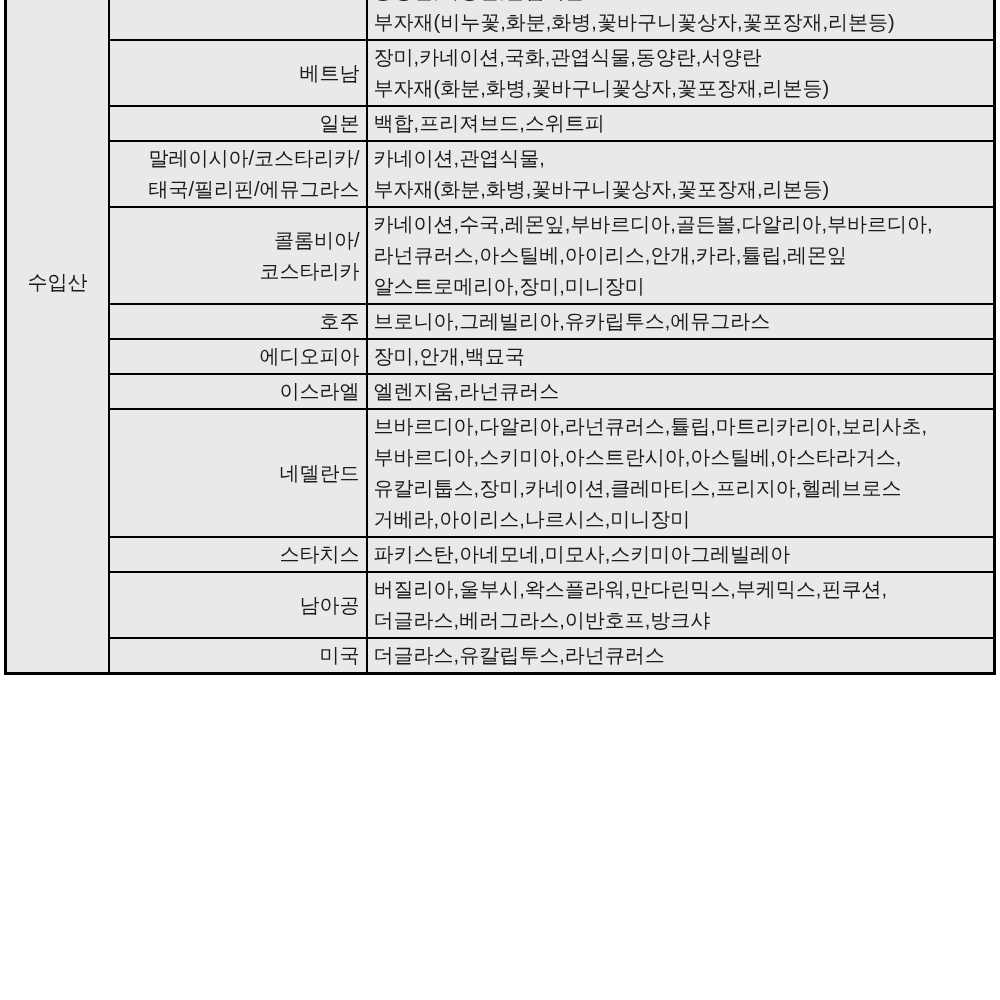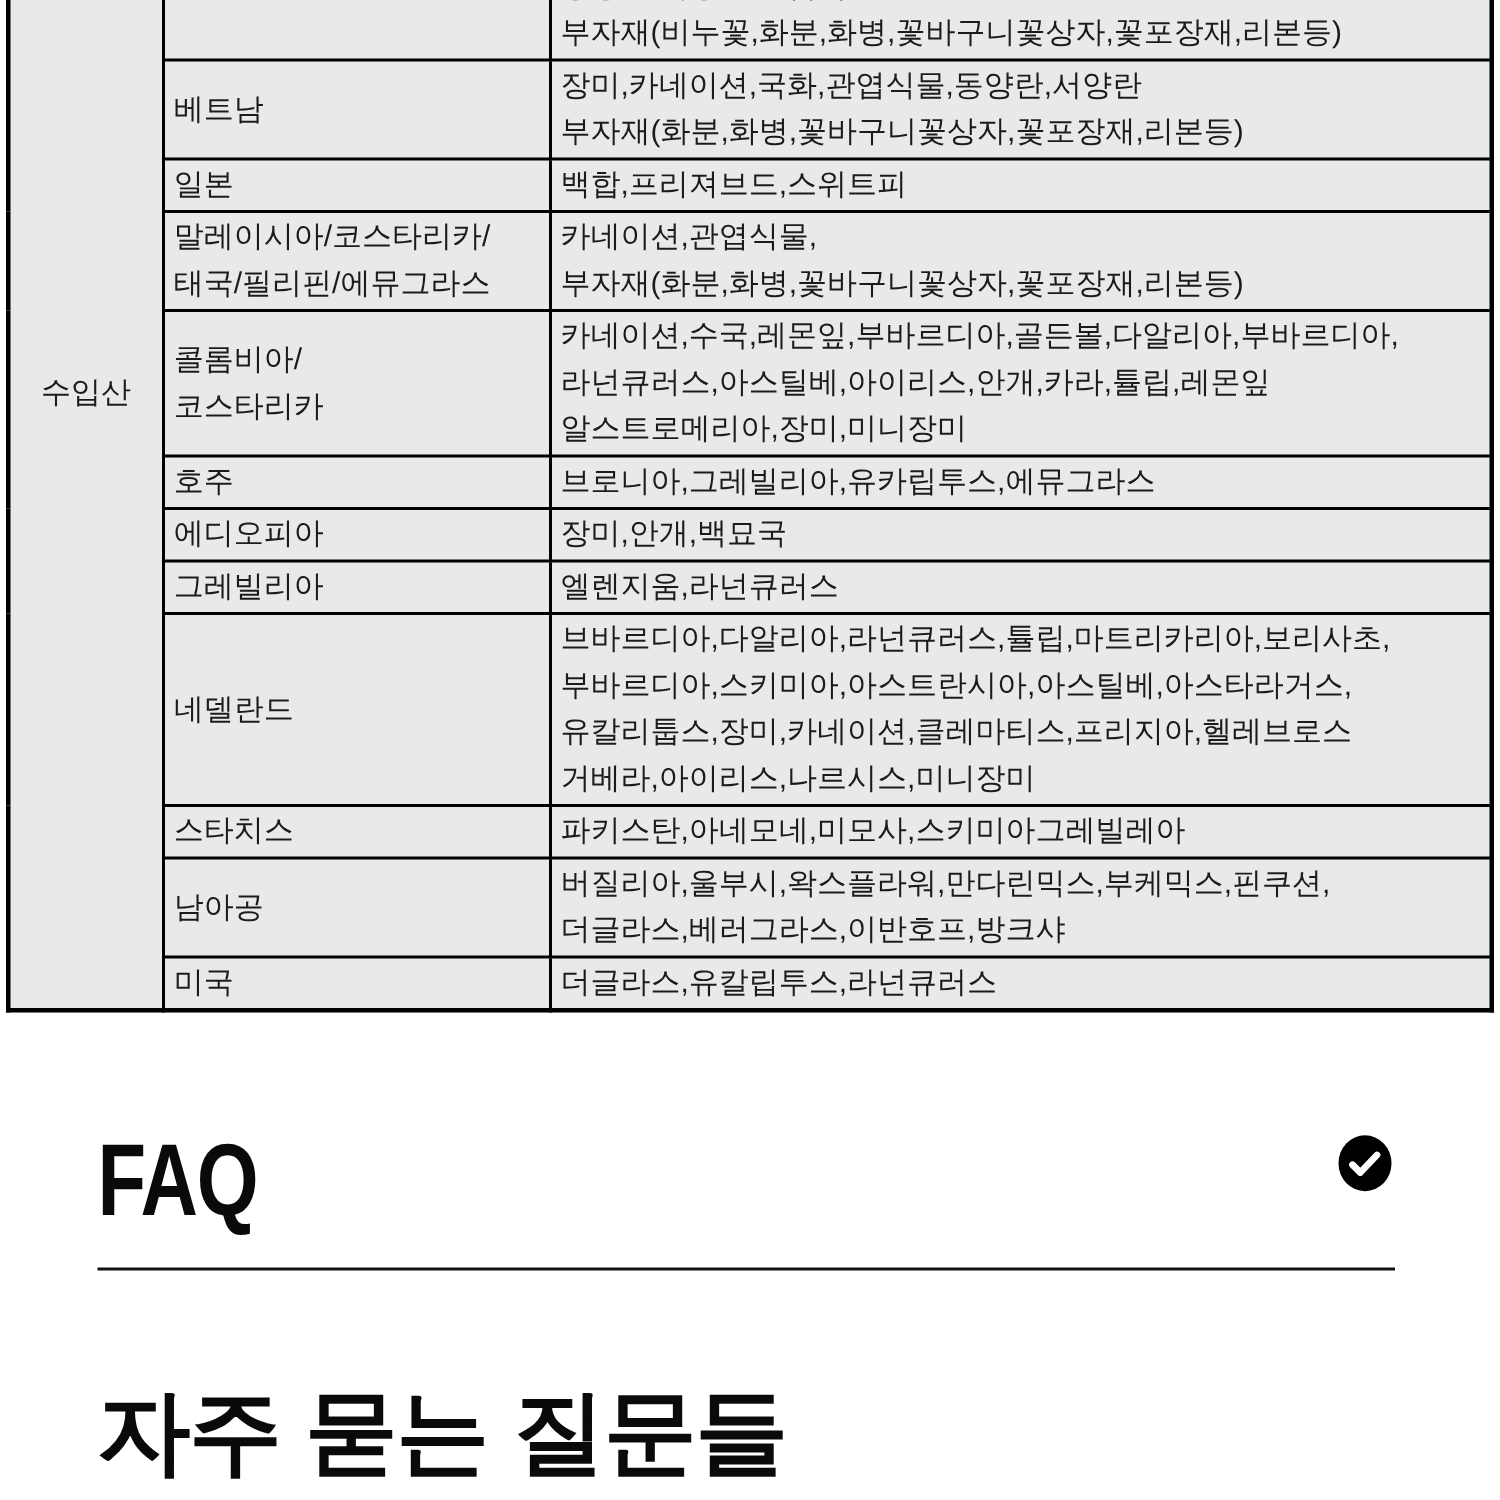--- a/index.html
+++ b/index.html
@@ -26,24 +26,24 @@
     line-height: 31px;
     color: #1b1b1b;
     padding: 1px 6px;
     vertical-align: middle;
     overflow: hidden;
     white-space: nowrap;
   }
   td.origin-cell { position: relative; padding: 0; }
   .origin-label {
     position: absolute;
-    top: 272px; left: 0; right: 0;
+    top: 292px; left: 0; right: 0;
     text-align: center;
   }
-  td.country-cell { text-align: left; padding-left: 2px; padding-right: 2px; border-radius: 24px; }
+  td.country-cell { text-align: right; padding-left: 2px; padding-right: 2px; border-radius: 24px; }
   td.flowers-cell { text-align: left; }
 
   
   .faq { margin: 0 70px 0 65px; }
   .faq-header {
     display: flex;
     justify-content: space-between;
     align-items: flex-start;
     margin-top: 78px;
   }
@@ -144,21 +144,21 @@
           <tr>
             <td class="country-cell">
               <div>에디오피아</div>
             </td>
             <td class="flowers-cell">
               <div>장미,안개,백묘국</div>
             </td>
           </tr>
           <tr>
             <td class="country-cell">
-              <div>그레빌리아</div>
+              <div>이스라엘</div>
             </td>
             <td class="flowers-cell">
               <div>엘렌지움,라넌큐러스</div>
             </td>
           </tr>
           <tr>
             <td class="country-cell">
               <div>네델란드</div>
             </td>
             <td class="flowers-cell">
@@ -190,27 +190,14 @@
               <div>미국</div>
             </td>
             <td class="flowers-cell">
               <div>더글라스,유칼립투스,라넌큐러스</div>
             </td>
           </tr>
         </tbody>
     </table>
   </div>
 
-  <section class="faq">
-    <div class="faq-header">
-      <h2 class="faq-title">FAQ</h2>
-      <span class="check-icon">
-        <svg width="40" height="41" viewBox="0 0 24 24" aria-hidden="true">
-          <ellipse cx="12" cy="12" rx="10.6" ry="11.2" fill="#000"></ellipse>
-          <path d="M7 12.6l3.1 3.1 6.7-7" stroke="#fff" stroke-width="2.7" fill="none" stroke-linecap="round" stroke-linejoin="round"></path>
-        </svg>
-      </span>
-    </div>
-    <hr class="faq-divider">
-    <h1 class="faq-subtitle">자주 묻는 질문들</h1>
-  </section>
 
 </div>
 
 </body></html>

